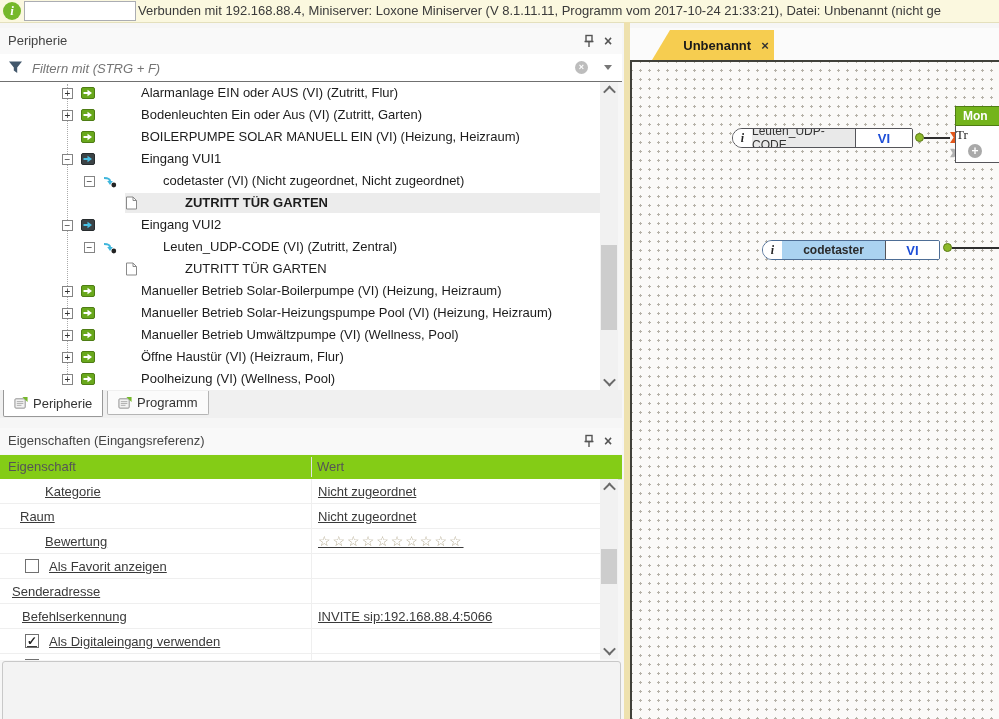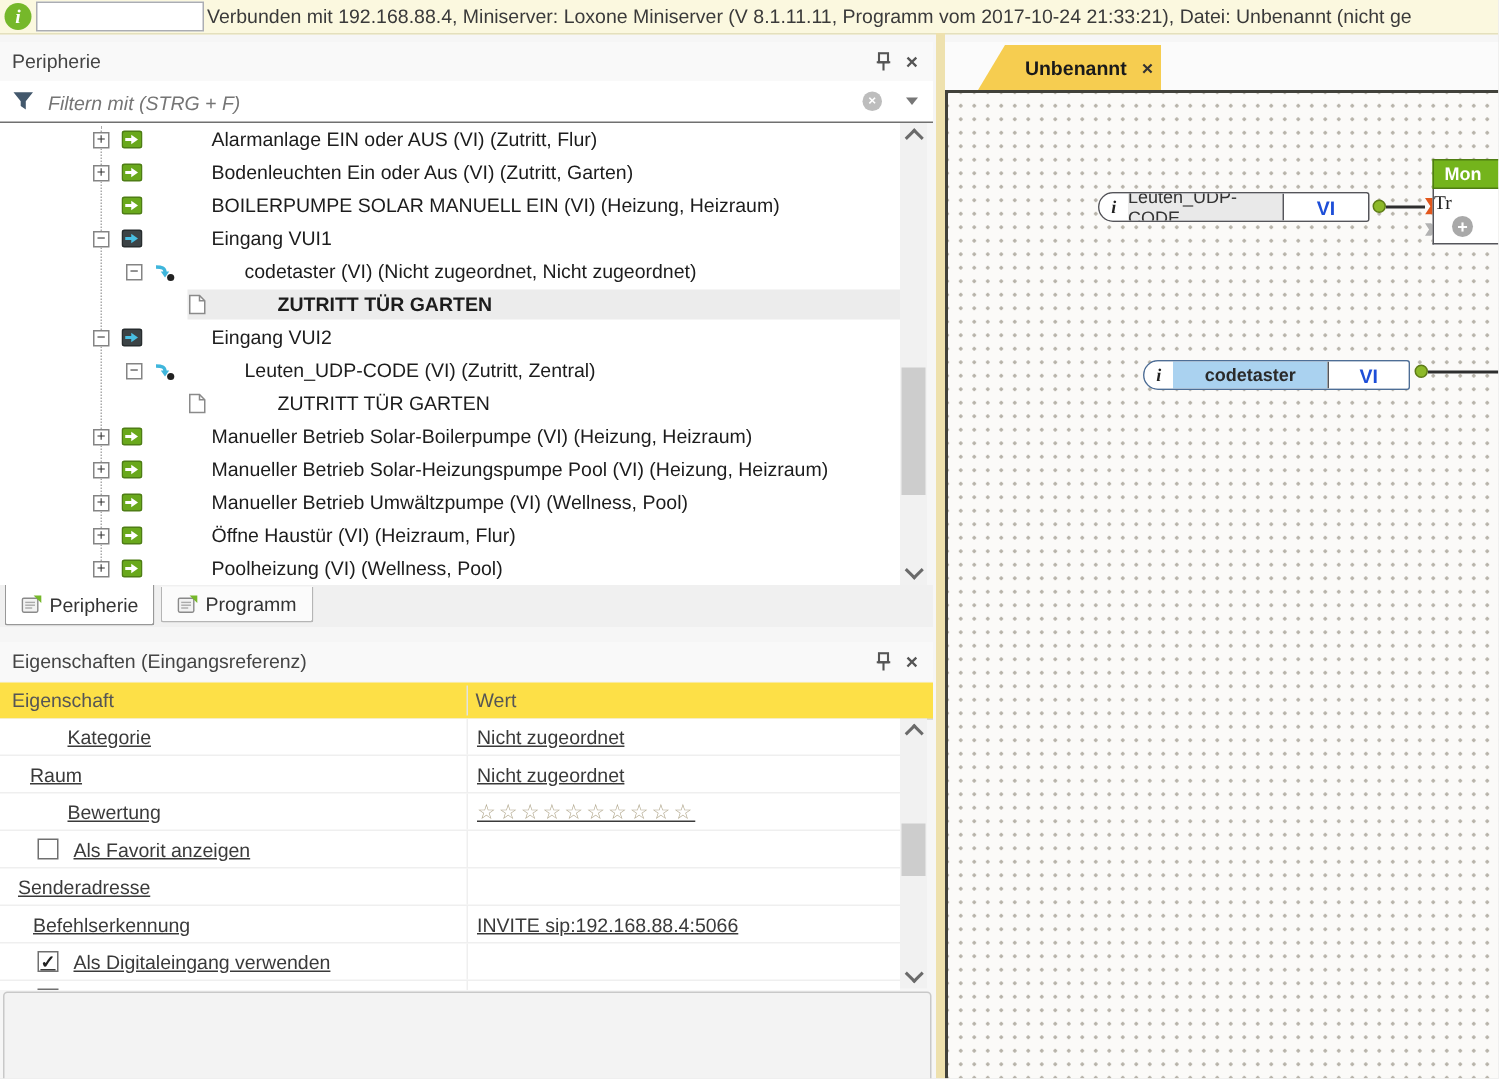--- a/index.html
+++ b/index.html
@@ -50,21 +50,21 @@
   .chev.up{transform:rotate(45deg) translate(1px,1px);}
   .chev.down{transform:rotate(225deg) translate(1px,1px);}
   .sb-thumb{position:absolute;left:1px;width:16px;background:#cdcdcd;}
   
   #tree-tabs{position:absolute;left:0;top:390px;width:622px;height:28px;background:#f0f0f0;}
   .btab{position:absolute;top:0;height:26px;background:#fff;border:1px solid #989898;border-top:none;
         display:flex;align-items:center;padding:0 10px;font-size:13px;color:#333;border-radius:0 0 2px 2px;}
   .btab .ticon{margin-right:5px;}
   .btab.inactive{top:1px;height:23px;background:#fbfbfb;border-color:#b5b5b5;}
   
-  #prop-colhdr{position:absolute;left:0;top:455px;width:622px;height:24px;background:#fde047;
+  #prop-colhdr{position:absolute;left:0;top:455px;width:622px;height:24px;background:#84cc16;
                border-bottom:1px solid #d9d9d9;font-size:13px;color:#555;}
   #prop-colhdr .c1{position:absolute;left:8px;line-height:24px;}
   #prop-colhdr .c2{position:absolute;left:317px;line-height:24px;}
   #prop-colhdr .vline{position:absolute;left:311px;top:2px;height:20px;border-left:1px solid #e2e2e2;}
   #prop-rows{position:absolute;left:0;top:479px;width:600px;height:181px;background:#fff;overflow:hidden;}
   .prow{display:flex;height:24px;border-bottom:1px solid #efefef;font-size:13px;color:#3a3a3a;text-decoration:underline;}
   .pcell-l{width:311px;box-sizing:border-box;display:flex;align-items:center;}
   .pcell-r{flex:1;border-left:1px solid #efefef;display:flex;align-items:center;padding-left:6px;
            white-space:nowrap;overflow:hidden;}
   .cb{width:14px;height:14px;box-sizing:border-box;border:1px solid #707070;background:#fff;flex:none;

